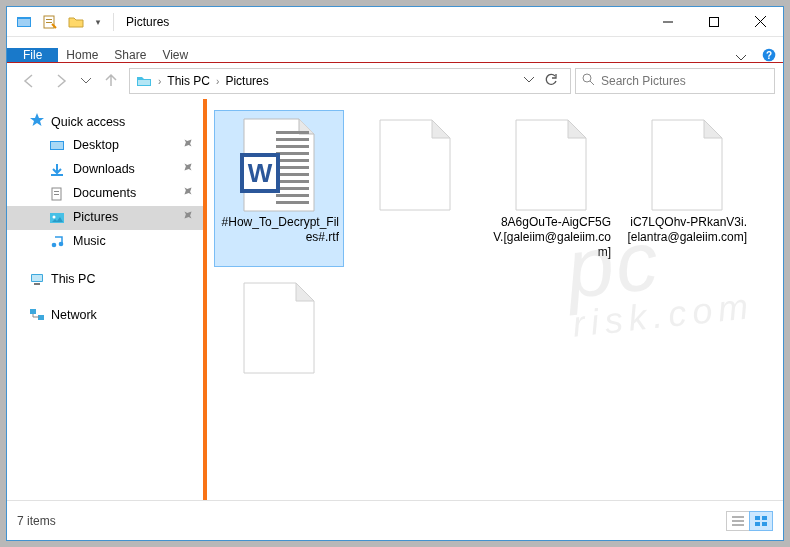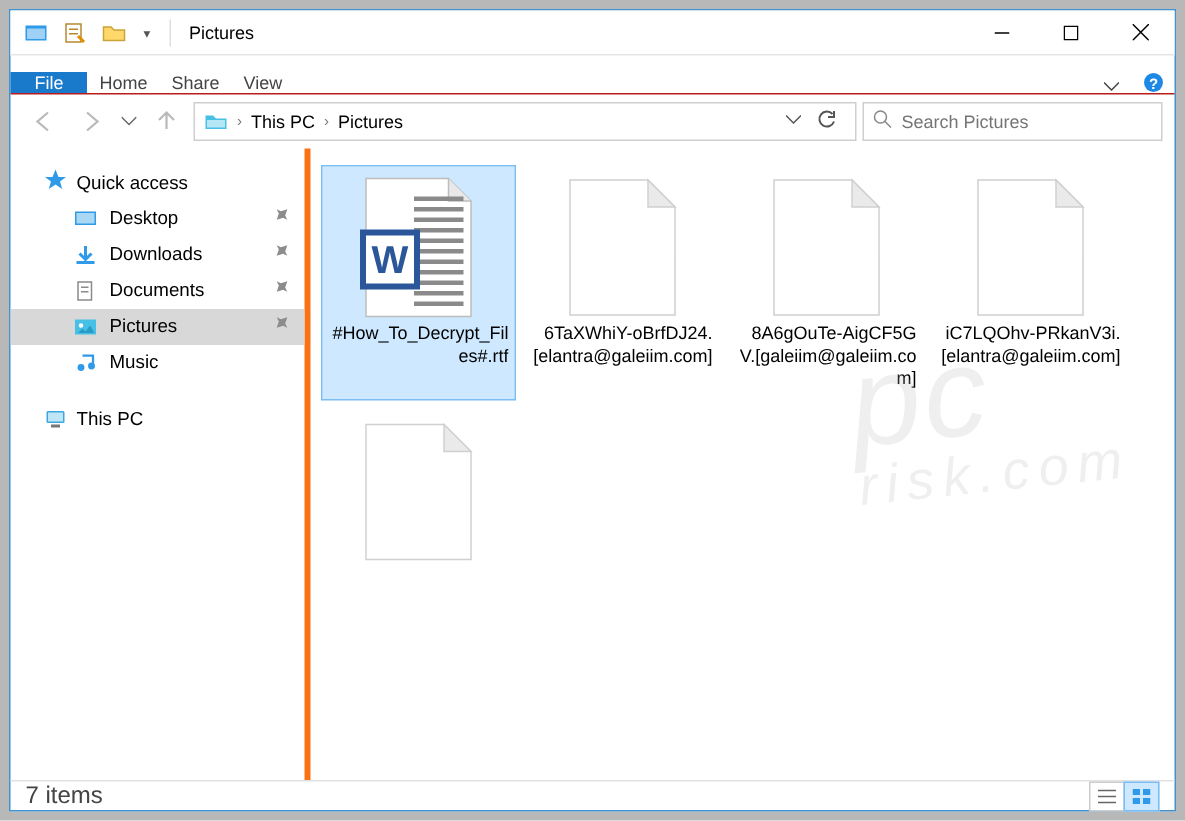--- a/index.html
+++ b/index.html
@@ -48,21 +48,21 @@
 
 
 .content { flex:1; overflow:auto; padding:12px 8px; }
 .grid { display:flex; flex-wrap:wrap; gap:8px 8px; align-content:flex-start;}
 .file-item { width:128px; display:flex; flex-direction:column; align-items:center; padding:6px 4px; }
 .file-item.selected { background:#cde8ff; outline:1px solid #7abdf5;}
 .file-thumb { width:96px; height:96px; display:flex; align-items:center; justify-content:center; }
 .file-label { font-size:12px; text-align:right; line-height:1.25; color:#000; word-break:break-all; max-height:48px; overflow:hidden; margin-top:2px;}
 
 
-.statusbar { height:20px; border-top:1px solid #e1e1e1; display:flex; align-items:center; font-size:16px; color:#444; padding:0 10px;}
+.statusbar { height:40px; border-top:1px solid #e1e1e1; display:flex; align-items:center; font-size:12px; color:#444; padding:0 10px;}
 .statusbar .view-toggle { margin-left:auto; display:flex; gap:0;}
 .view-btn { width:24px; height:20px; border:1px solid #ccc; display:flex; align-items:center; justify-content:center; font-size:11px; margin-left:-1px;}
 .view-btn.active { background:#cde8ff; border-color:#7abdf5; }
 
 .watermark { position:absolute; right:40px; top:50%; transform:translateY(-50%) rotate(-6deg); font-size:84px; font-weight:300; color:rgba(180,180,180,0.22); letter-spacing:2px; pointer-events:none; font-style:italic;}
 .watermark small { display:block; font-size:36px; text-align:right; letter-spacing:6px; margin-top:-14px;}
 </style>
 </head>
 <body>
 
@@ -268,20 +268,32 @@
             <svg width="16" height="16">
                 <rect x="2" y="3" width="12" height="8" fill="#3da8dd" rx="1"></rect>
                 <rect x="3" y="4" width="10" height="6" fill="#bfe6f7"></rect>
                 <rect x="5" y="12" width="6" height="2" fill="#777"></rect>
               </svg>
           </span>
           <span>This PC</span>
         </div>
       </div>
 
+      <div class="nav-group">
+        <div class="nav-head" style="padding-left:22px;">
+          <span class="icon16">
+            <svg width="16" height="16">
+                <rect x="1" y="2" width="6" height="5" fill="#3da8dd"></rect>
+                <rect x="9" y="8" width="6" height="5" fill="#3da8dd"></rect>
+                <path d="M4 7 v3 h6" stroke="#888" fill="none"></path>
+              </svg>
+          </span>
+          <span>Network</span>
+        </div>
+      </div>
     </div>
 
     <div class="content">
       <div class="grid" id="file-grid">
           <div class="file-item selected">
             <div class="file-thumb">
               <svg width="90" height="96" viewBox="0 0 90 96">
                 <path d="M10 2 h55 l15 15 v77 h-70 z" fill="#fff" stroke="#bdbdbd"></path>
                 <path d="M65 2 v15 h15" fill="#e8e8e8" stroke="#bdbdbd"></path>
                 <rect x="42" y="14" width="33" height="3" fill="#8a8a8a"></rect>
@@ -302,21 +314,20 @@
             </div>
             <div class="file-label">#How_To_Decrypt_Files#.rtf</div>
           </div>
           <div class="file-item">
             <div class="file-thumb">
               <svg width="78" height="94" viewBox="0 0 78 94">
                 <path d="M4 2 h52 l18 18 v72 h-70 z" fill="#fff" stroke="#d0d0d0"></path>
                 <path d="M56 2 v18 h18 z" fill="#eaeaea" stroke="#d0d0d0"></path>
               </svg>
             </div>
-            <div class="file-label">6TaXWhiY-oBrfDJ24.[elantra@galeiim.com]</div>
           </div>
           <div class="file-item">
             <div class="file-thumb">
               <svg width="78" height="94" viewBox="0 0 78 94">
                 <path d="M4 2 h52 l18 18 v72 h-70 z" fill="#fff" stroke="#d0d0d0"></path>
                 <path d="M56 2 v18 h18 z" fill="#eaeaea" stroke="#d0d0d0"></path>
               </svg>
             </div>
             <div class="file-label">8A6gOuTe-AigCF5GV.[galeiim@galeiim.com]</div>
           </div>

